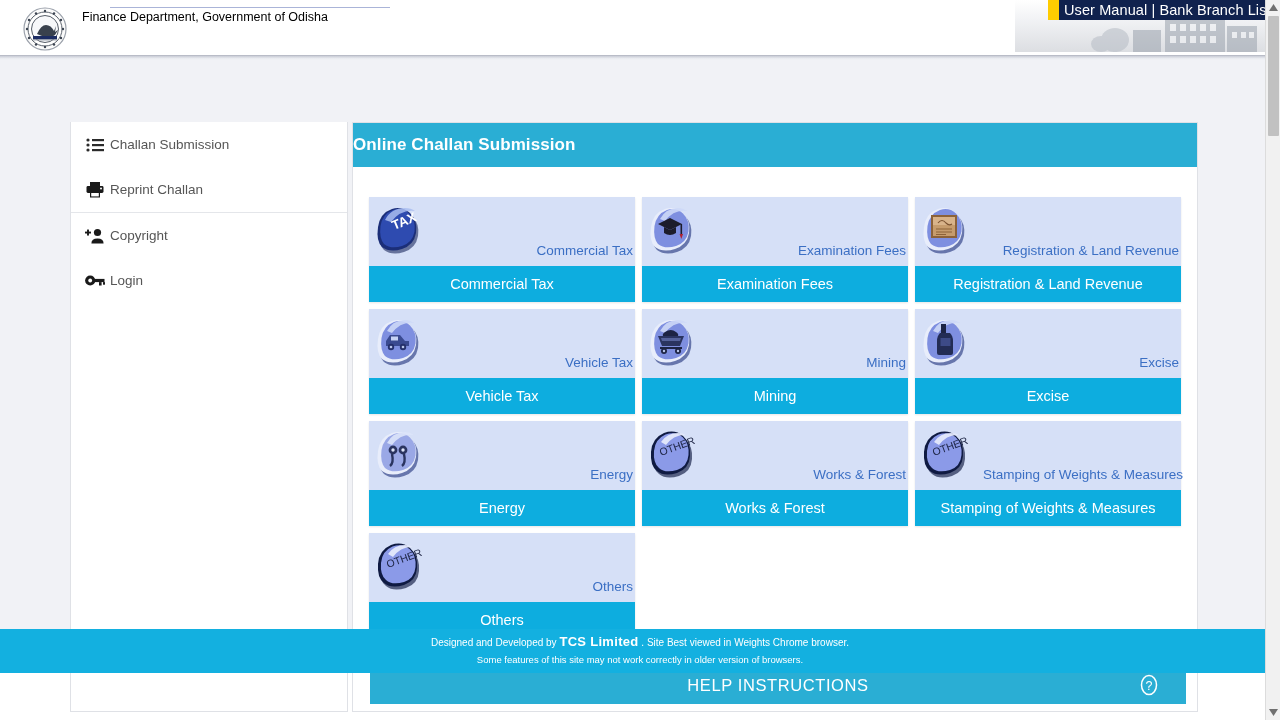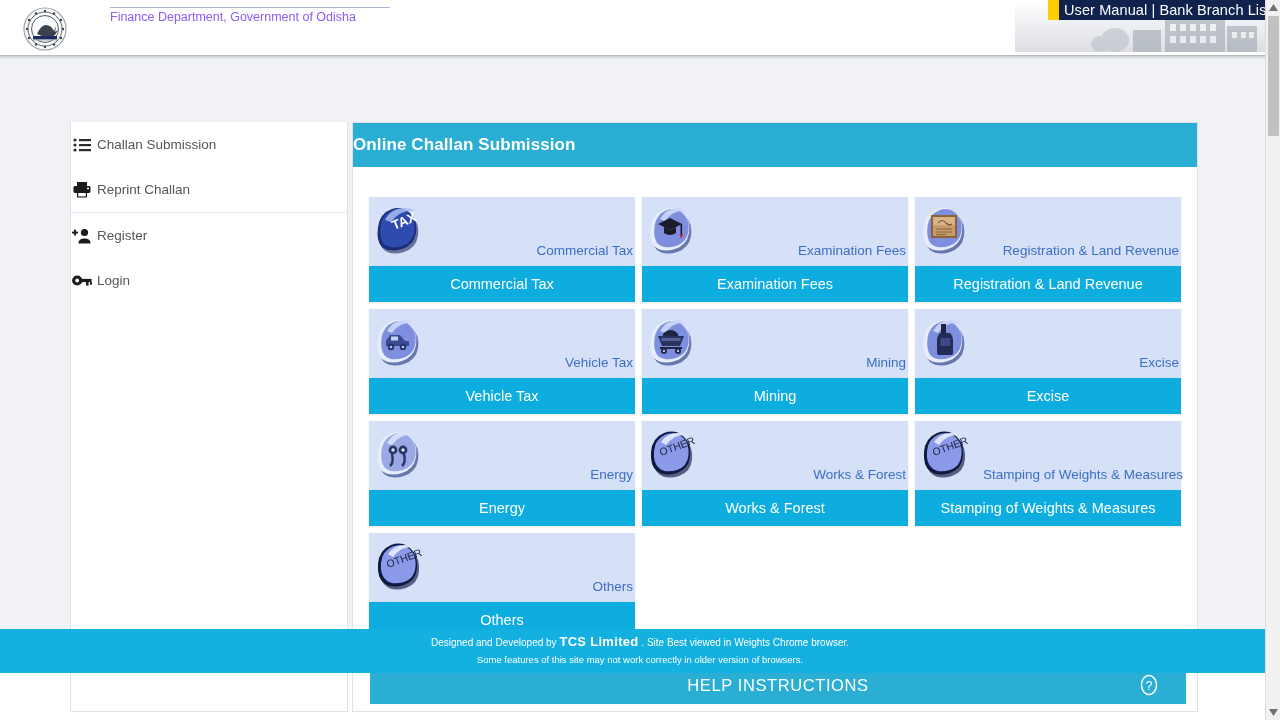--- a/index.html
+++ b/index.html
@@ -36,23 +36,22 @@
     white-space: nowrap;
   }
   .brand-rule {
     width: 280px;
     height: 1px;
     background: #aab4d8;
     margin: 1px 0 1px 28px;
   }
   .brand-sub {
     font-size: 12.5px;
-    color: #8b5cf6;
+    color: #000000;
     line-height: 16px;
-    margin-left: 28px;
     white-space: nowrap;
   }
 
   .header-right {
     position: absolute;
     right: 15px; top: 0;
     width: 250px; height: 52px;
     overflow: hidden;
   }
   .building-img {
@@ -106,20 +105,21 @@
     background: #ffffff;
     border: 1px solid #dfe1e6;
     border-top: none;
   }
   .side-group { border-bottom: 1px solid #e4e6ea; }
   .side-group:last-child { border-bottom: none; }
   .side-item {
     display: flex;
     align-items: center;
     height: 45px;
+    padding-left: 13px;
     cursor: pointer;
   }
   .side-ico {
     width: 22px; height: 20px;
     flex: none;
     display: flex;
     align-items: center;
     justify-content: center;
     margin-right: 4px;
   }
@@ -390,21 +390,21 @@
         <span class="side-ico">
           <svg width="20" height="16" viewBox="0 0 20 16">
             <g fill="#1a1a1a">
               <rect x="0" y="3.6" width="6" height="1.9"></rect>
               <rect x="2.05" y="1.55" width="1.9" height="6"></rect>
               <circle cx="12.5" cy="4.5" r="3.6"></circle>
               <path d="M6.4 15.6 q0-5 6.1-5 q6.1 0 6.1 5z"></path>
             </g>
           </svg>
         </span>
-        <span class="side-label">Register</span>
+        <span class="side-label">Copyright</span>
       </div>
 
       <div class="side-item">
         <span class="side-ico">
           <svg width="20" height="13" viewBox="0 0 20 13">
             <g fill="#1a1a1a">
               <circle cx="5.2" cy="6.5" r="5.1"></circle>
               <rect x="8.5" y="4.9" width="11" height="3.2"></rect>
               <rect x="14" y="8.1" width="2.6" height="3.4"></rect>
               <rect x="18" y="8.1" width="2" height="2.6"></rect>

